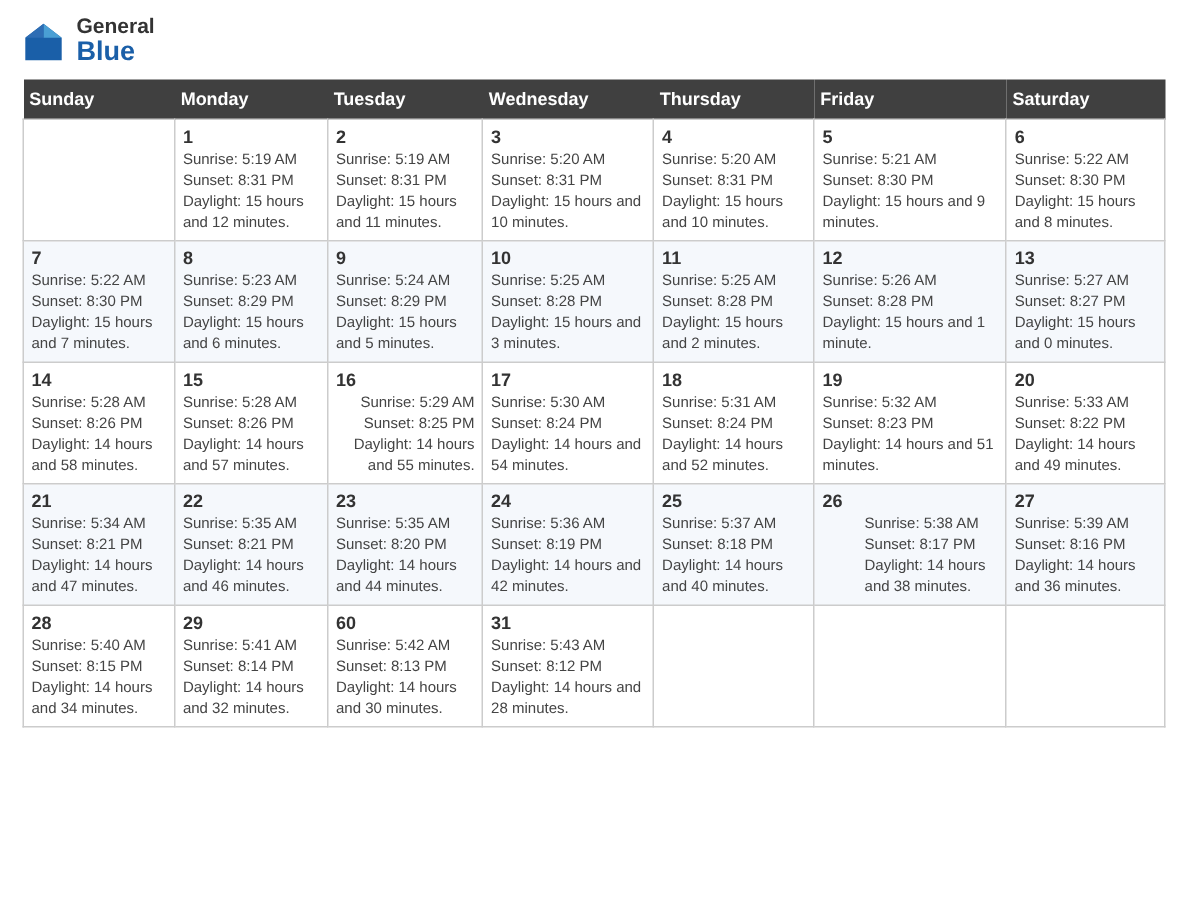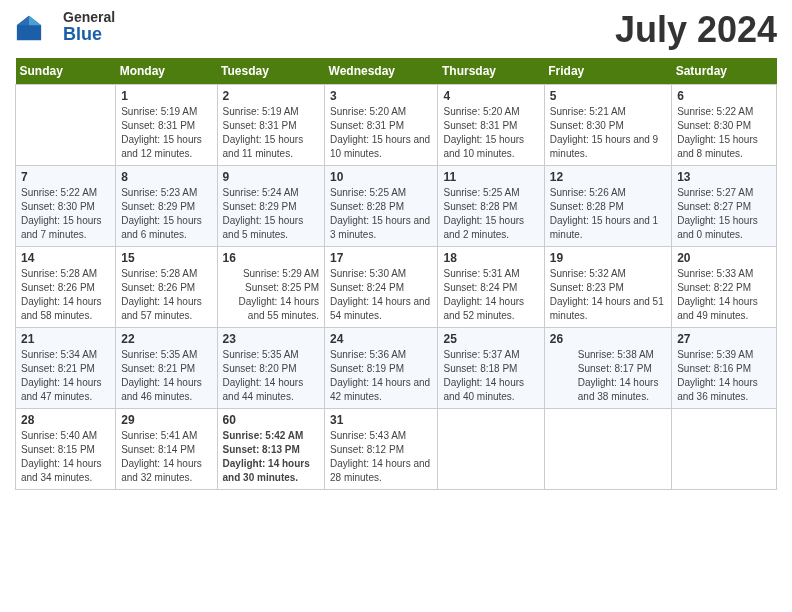--- a/index.html
+++ b/index.html
@@ -12,21 +12,21 @@
     }
     .header {
       display: flex;
       justify-content: space-between;
       align-items: flex-start;
       margin-bottom: 8px;
     }
     .logo {
       display: flex;
       align-items: center;
-      gap: 20px;
+      gap: 8px;
     }
     .logo-text {
       display: flex;
       flex-direction: column;
       line-height: 1.1;
     }
     .logo-general {
       font-size: 14px;
       font-weight: bold;
       color: #333;
@@ -52,21 +52,21 @@
     .subtitle {
       font-size: 14px;
       color: #555;
     }
     table {
       width: 100%;
       border-collapse: collapse;
       font-size: 11px;
     }
     th {
-      background-color: #4d7c0f;
+      background-color: #404040;
       color: #fff;
       padding: 6px 4px;
       text-align: left;
       font-size: 12px;
       font-weight: bold;
     }
     td {
       border: 1px solid #ccc;
       vertical-align: top;
       padding: 4px 5px;
@@ -103,21 +103,20 @@
       <polygon points="15,2 28,12 28,28 2,28 2,12" fill="#1a5fa8"></polygon>
       <polygon points="15,2 28,12 15,12" fill="#4a9fd4"></polygon>
       <polygon points="15,2 2,12 15,12" fill="#2e6db4"></polygon>
     </svg>
     <div class="logo-text">
       <span class="logo-general">General</span>
       <span class="logo-blue">Blue</span>
     </div>
   </div>
   <div class="title-block">
-    <div class="main-title">July 2024</div>
   </div>
 </div>
 
 <table>
   <thead>
     <tr>
     <th>Sunday</th>
         <th>Monday</th>
         <th>Tuesday</th>
         <th>Wednesday</th>
@@ -306,21 +305,21 @@
 Daylight: 14 hours and 34 minutes.</div>
         </td>
         <td>
           <span class="day-num">29</span>
           <div class="day-info" style="white-space: pre-line;">Sunrise: 5:41 AM
 Sunset: 8:14 PM
 Daylight: 14 hours and 32 minutes.</div>
         </td>
         <td>
           <span class="day-num">60</span>
-          <div class="day-info" style="white-space: pre-line; font-weight: bold;">Sunrise: 5:42 AM
+          <div class="day-info" style="white-space: pre-line;">Sunrise: 5:42 AM
 Sunset: 8:13 PM
 Daylight: 14 hours and 30 minutes.</div>
         </td>
         <td>
           <span class="day-num">31</span>
           <div class="day-info" style="white-space: pre-line;">Sunrise: 5:43 AM
 Sunset: 8:12 PM
 Daylight: 14 hours and 28 minutes.</div>
         </td>
         <td class="empty-cell"></td>

